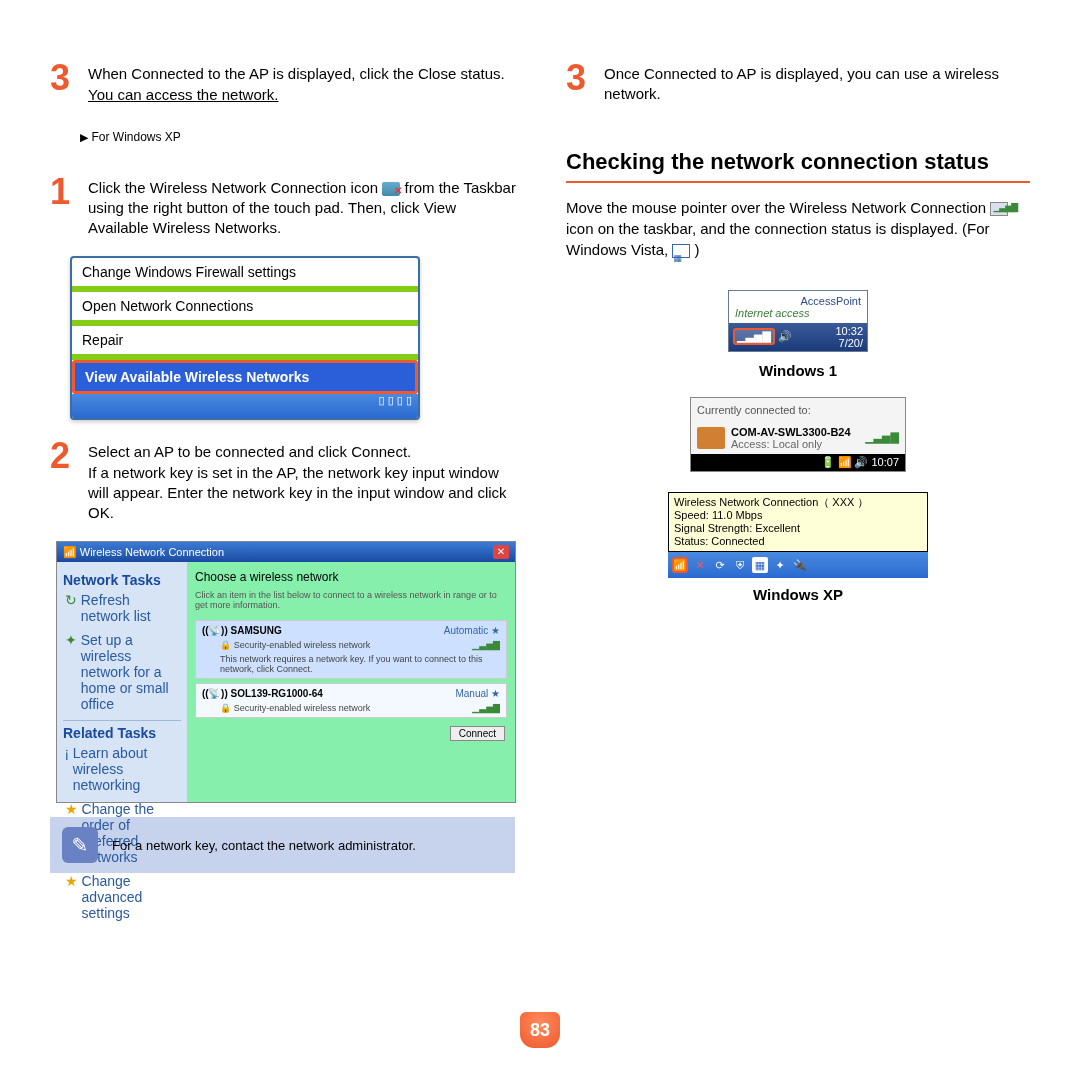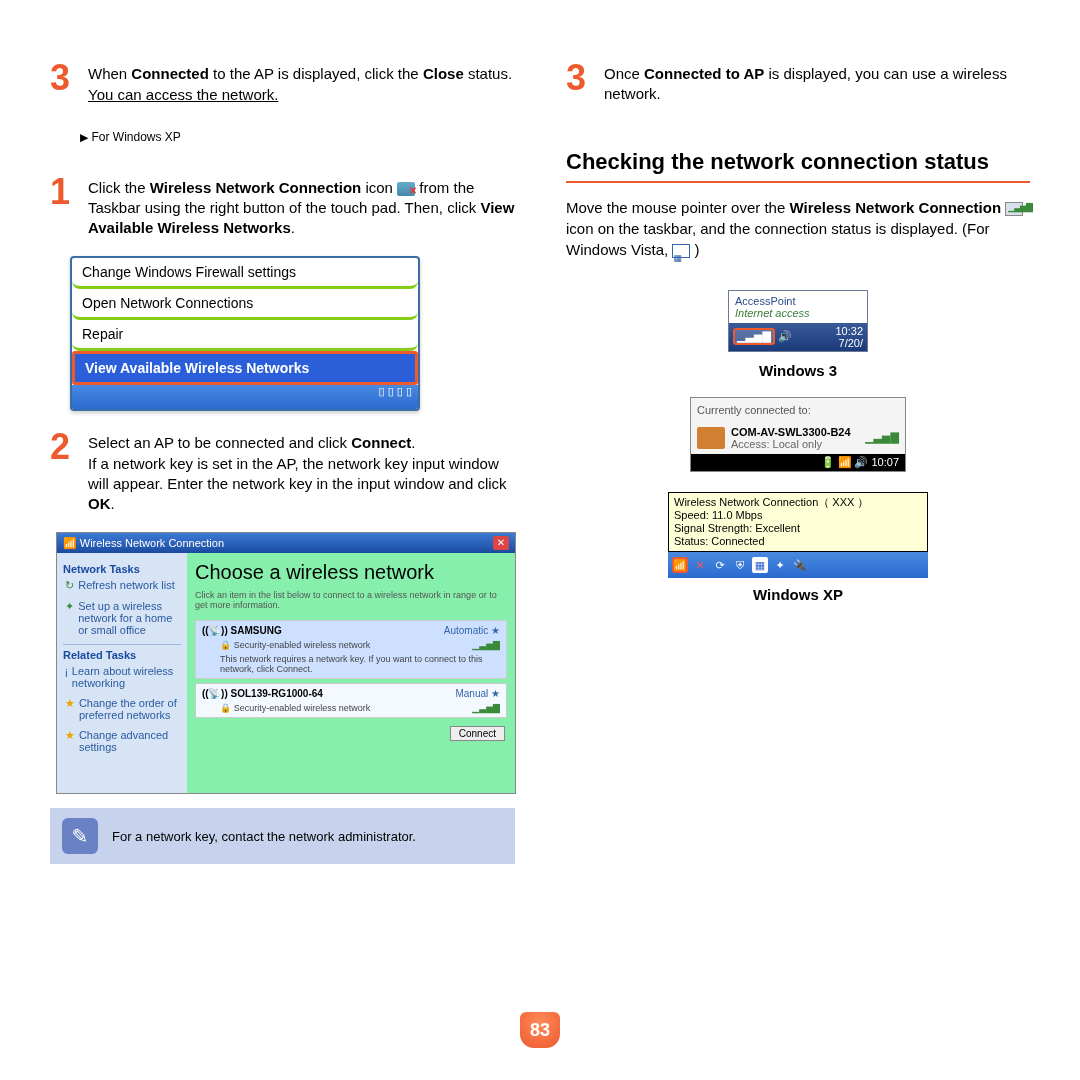--- a/index.html
+++ b/index.html
@@ -29,35 +29,34 @@
   .arrow-heading::before { content: "▶ "; font-size: 11px; }
   .section-title {
     font-size: 22px;
     font-weight: bold;
     margin-top: 44px;
     margin-bottom: 4px;
     padding-bottom: 6px;
     border-bottom: 2px solid #ee5a2e;
   }
   .para { line-height: 1.4; margin-top: 14px; }
-  b { font-weight: bold; }
+  b { font-weight: normal; }
   .ctxmenu {
     margin: 18px 0 18px 20px;
     width: 350px;
     border: 2px solid #3a6ea5;
     border-radius: 4px;
     background: #fff;
     overflow: hidden;
     box-shadow: 0 2px 4px rgba(0,0,0,0.2);
   }
   .ctxmenu .item {
     padding: 6px 10px;
-    border-bottom: 3px solid #84cc16;
+    border-bottom: 6px solid #84cc16;
     font-size: 14px;
-    border-radius: 8px;
   }
   .ctxmenu .item.selected {
     background: #2b5fd9;
     color: #fff;
     font-weight: bold;
     border: 3px solid #ee5a2e;
     border-radius: 3px;
   }
   .ctxmenu .taskbar {
     background: linear-gradient(#4a8ae0, #2a6ad0);
@@ -91,28 +90,28 @@
     text-align: center;
     border-radius: 2px;
     font-size: 10px;
     line-height: 14px;
   }
   .wnc .body { display: flex; height: 240px; }
   .wnc .sidebar {
     width: 130px;
     background: #d6e4f5;
     padding: 6px;
-    font-size: 11px;
+    font-size: 14px;
     color: #1a4aa0;
   }
   .wnc .sidebar .shead { font-weight: bold; margin: 4px 0; color: #1a4aa0; }
   .wnc .sidebar .sitem { display:flex; gap:4px; margin: 4px 0 8px 2px; color:#2a5aa0; }
   .wnc .sidebar hr { border: none; border-top: 1px solid #a0b8d8; margin: 4px 0; }
   .wnc .main { flex: 1; padding: 8px; }
-  .wnc .main .mtitle { font-size: 20px; font-weight: normal; }
+  .wnc .main .mtitle { font-size: 12px; font-weight: normal; }
   .wnc .main .mdesc { font-size: 9px; color: #555; margin: 6px 0 10px; }
   .wnc .net {
     border: 1px solid #ccc;
     padding: 4px 6px;
     margin-bottom: 4px;
     background: #f4f8ff;
     position: relative;
   }
   .wnc .net.hl { background: #cde0ff; }
   .wnc .net .nhead { display:flex; justify-content:space-between; font-size:10px; font-weight:bold; }
@@ -142,21 +141,21 @@
     color:#fff; font-size:20px;
   }
   .w7popup {
     width: 140px;
     margin: 30px auto 10px;
     border: 1px solid #6a7a94;
     background: #fff;
     font-size: 11px;
   }
   .w7popup .top { padding: 4px 6px; color:#555; }
-  .w7popup .top .ap { color:#2a4a8a; }
+  .w7popup .top .ap { color:#2a4a8a;text-align:right; }
   .w7popup .bot {
     background: linear-gradient(#3a5a9a, #1a3a7a);
     color: #fff;
     padding: 2px 4px;
     display: flex;
     justify-content: space-between;
     font-size: 11px;
   }
   .w7popup .bot .iconbox {
     display:flex; gap:4px; align-items:center;
@@ -372,21 +371,21 @@
         <div class="iconbox">
           <span class="sigbox">▁▃▅▇</span>
           <span>🔊</span>
         </div>
         <div style="text-align:right;">
           <div>10:32</div>
           <div>7/20/</div>
         </div>
       </div>
     </div>
-    <div class="caption">Windows 3</div>
+    <div class="caption">Windows 1</div>
 
     <div class="vistapopup">
       <div class="vtop">Currently connected to:</div>
       <div class="vrow">
         <div class="bench"></div>
         <div>
           <div style="font-weight:bold;">COM-AV-SWL3300-B24</div>
           <div style="color:#666;">Access:  Local only</div>
         </div>
         <div style="margin-left:auto;color:#3a8a3a;">▁▃▅▇</div>

